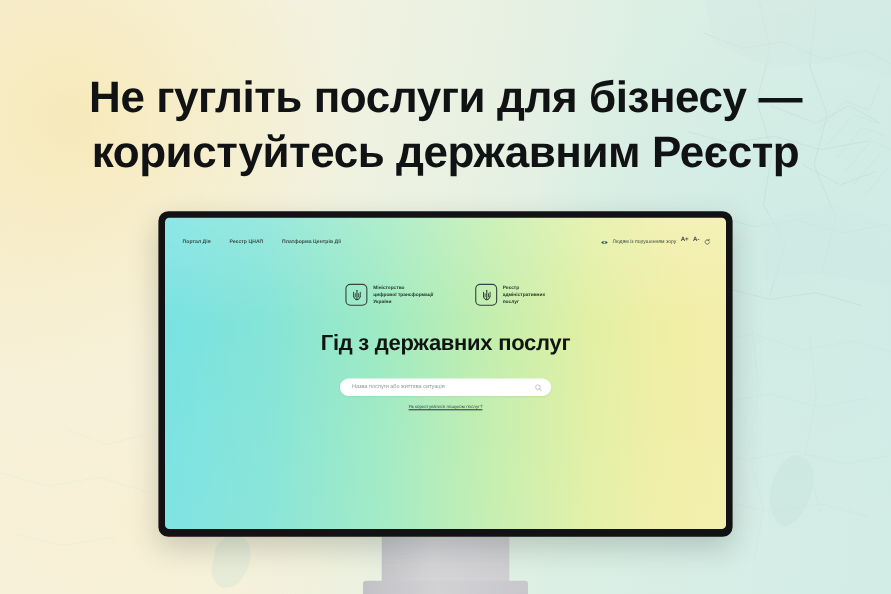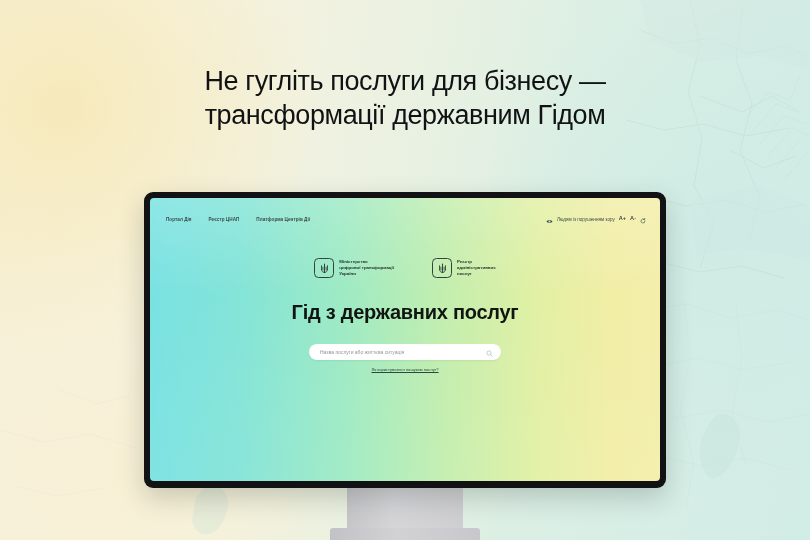--- a/index.html
+++ b/index.html
@@ -52,22 +52,22 @@
     opacity: 0.5;
   }
 
   
   .headline {
     position: absolute;
     left: 0; right: 0;
     top: 64px;
     text-align: center;
     color: #111214;
-    font-size: 27px;
-    font-weight: 400;
+    font-size: 40px;
+    font-weight: 700;
     line-height: 1.26;
     letter-spacing: -0.4px;
     z-index: 5;
     padding: 0 40px;
     box-sizing: border-box;
   }
   .headline-line { display: block; white-space: nowrap; }
 
   
   .monitor {
@@ -297,21 +297,21 @@
     </g>
     <g fill="#cfe5df" opacity="0.45">
       <path d="M640 0 L810 0 L810 70 L760 56 L700 62 L650 40 Z"></path>
       <path d="M690 200 L760 186 L810 206 L810 260 L740 248 L696 256 Z"></path>
     </g>
   </svg>
 </div>
 
 <div class="headline">
   <span class="headline-line">Не гугліть послуги для бізнесу —</span>
-  <span class="headline-line">трансформації державним Гідом</span>
+  <span class="headline-line">користуйтесь державним Реєстр</span>
 </div>
 
 <div class="monitor">
   <div class="stand-neck"></div>
   <div class="stand-base"></div>
 
   <div class="monitor-bezel">
     <div class="screen">
 
       <div class="site-nav">

